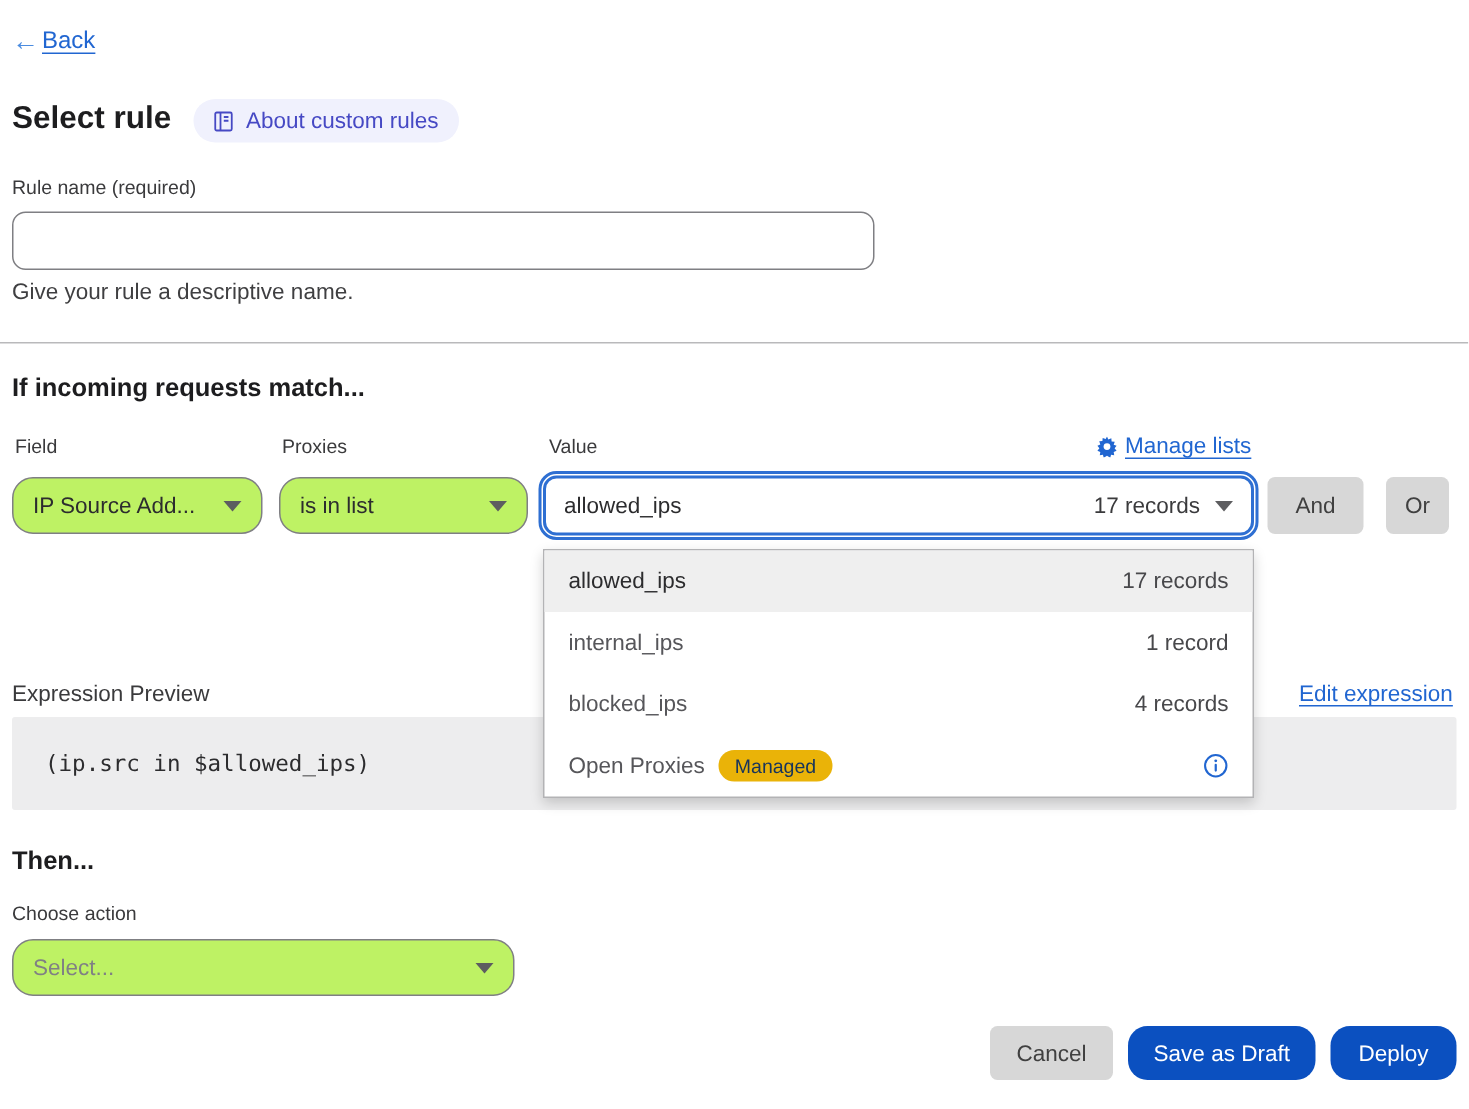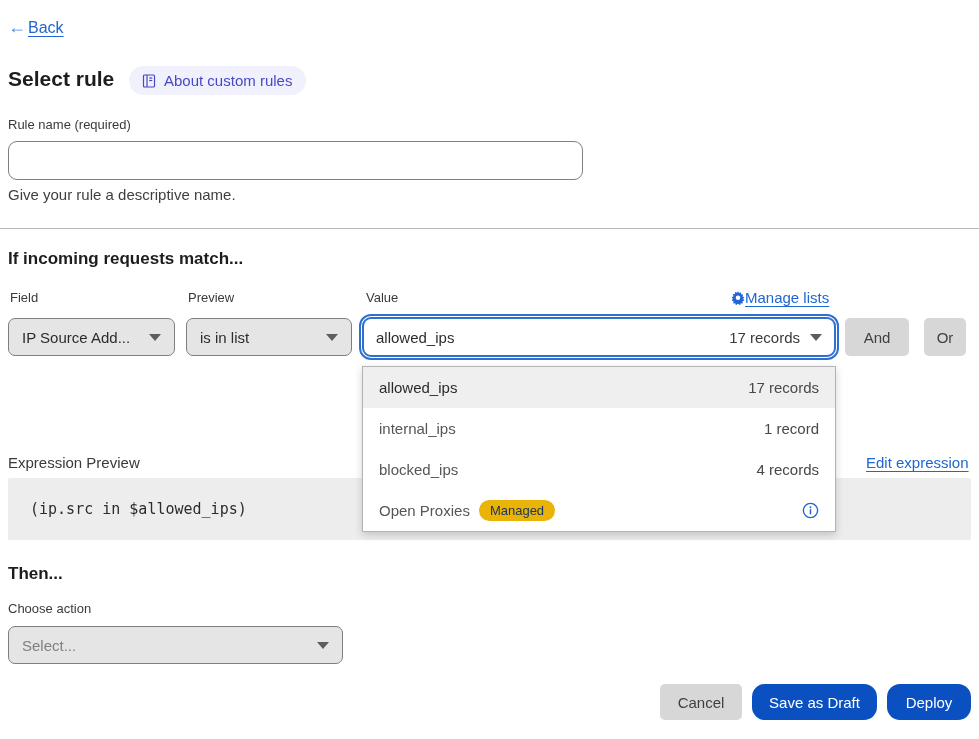--- a/index.html
+++ b/index.html
@@ -77,30 +77,30 @@
     color: #1d1d1f;
   }
   .match-heading { top: 249px; left: 8px; }
 
   .col-label-field    { top: 290px; left: 10px; }
   .col-label-operator { top: 290px; left: 188px; }
   .col-label-value    { top: 290px; left: 366px; }
 
   .manage-lists {
     top: 289px; left: 731px;
-    display: flex; align-items: center; gap: 0;
+    display: flex; align-items: center; gap: 5px;
     color: #2166d1; font-size: 15px; cursor: pointer;
   }
   .manage-lists .link-text { text-decoration: underline; text-underline-offset: 3px; }
 
   .select-box {
     height: 38px;
     border: 1px solid #7f7f83;
-    border-radius: 7px;
-    background: #e5e5e5;
+    border-radius: 14px;
+    background: #bef264;
     display: flex; align-items: center;
     padding: 0 13px;
     font-size: 15px;
     color: #2c2c2e;
     cursor: pointer;
     justify-content: space-between;
   }
   .chevron {
     width: 0; height: 0;
     border-left: 6px solid transparent;
@@ -241,21 +241,21 @@
 
   <div class="abs field-label rule-name-label">Rule name (required)</div>
   <input class="abs rule-name-input" type="text" placeholder="" style="">
   <div class="abs rule-name-helper">Give your rule a descriptive name.</div>
 
   <div class="abs divider"></div>
 
   <div class="abs section-heading match-heading">If incoming requests match...</div>
 
   <div class="abs field-label col-label-field">Field</div>
-  <div class="abs field-label col-label-operator">Preview</div>
+  <div class="abs field-label col-label-operator">Proxies</div>
   <div class="abs field-label col-label-value">Value</div>
 
   <div class="abs manage-lists">
     <span style="display:inline-flex">
       <svg width="14" height="14" viewBox="0 0 16 16" fill="#2166d1">
         <path d="M8 0l1 2.2 2.3-.8.2 2.4 2.4.2-.8 2.3L15.3 7 13.8 8.9l1.5 1.9-2.2 1 .4 2.4-2.4-.3-.6 2.3L8 14.7l-2.5 1.5-.6-2.3-2.4.3.4-2.4-2.2-1 1.5-1.9L.7 7 2.9 6l-.8-2.3 2.4-.2.2-2.4 2.3.8z" fill-rule="evenodd"></path>
         <circle cx="8" cy="7.7" r="2.6" fill="#ffffff"></circle>
       </svg>
     </span>
     <span class="link-text">Manage lists</span>

